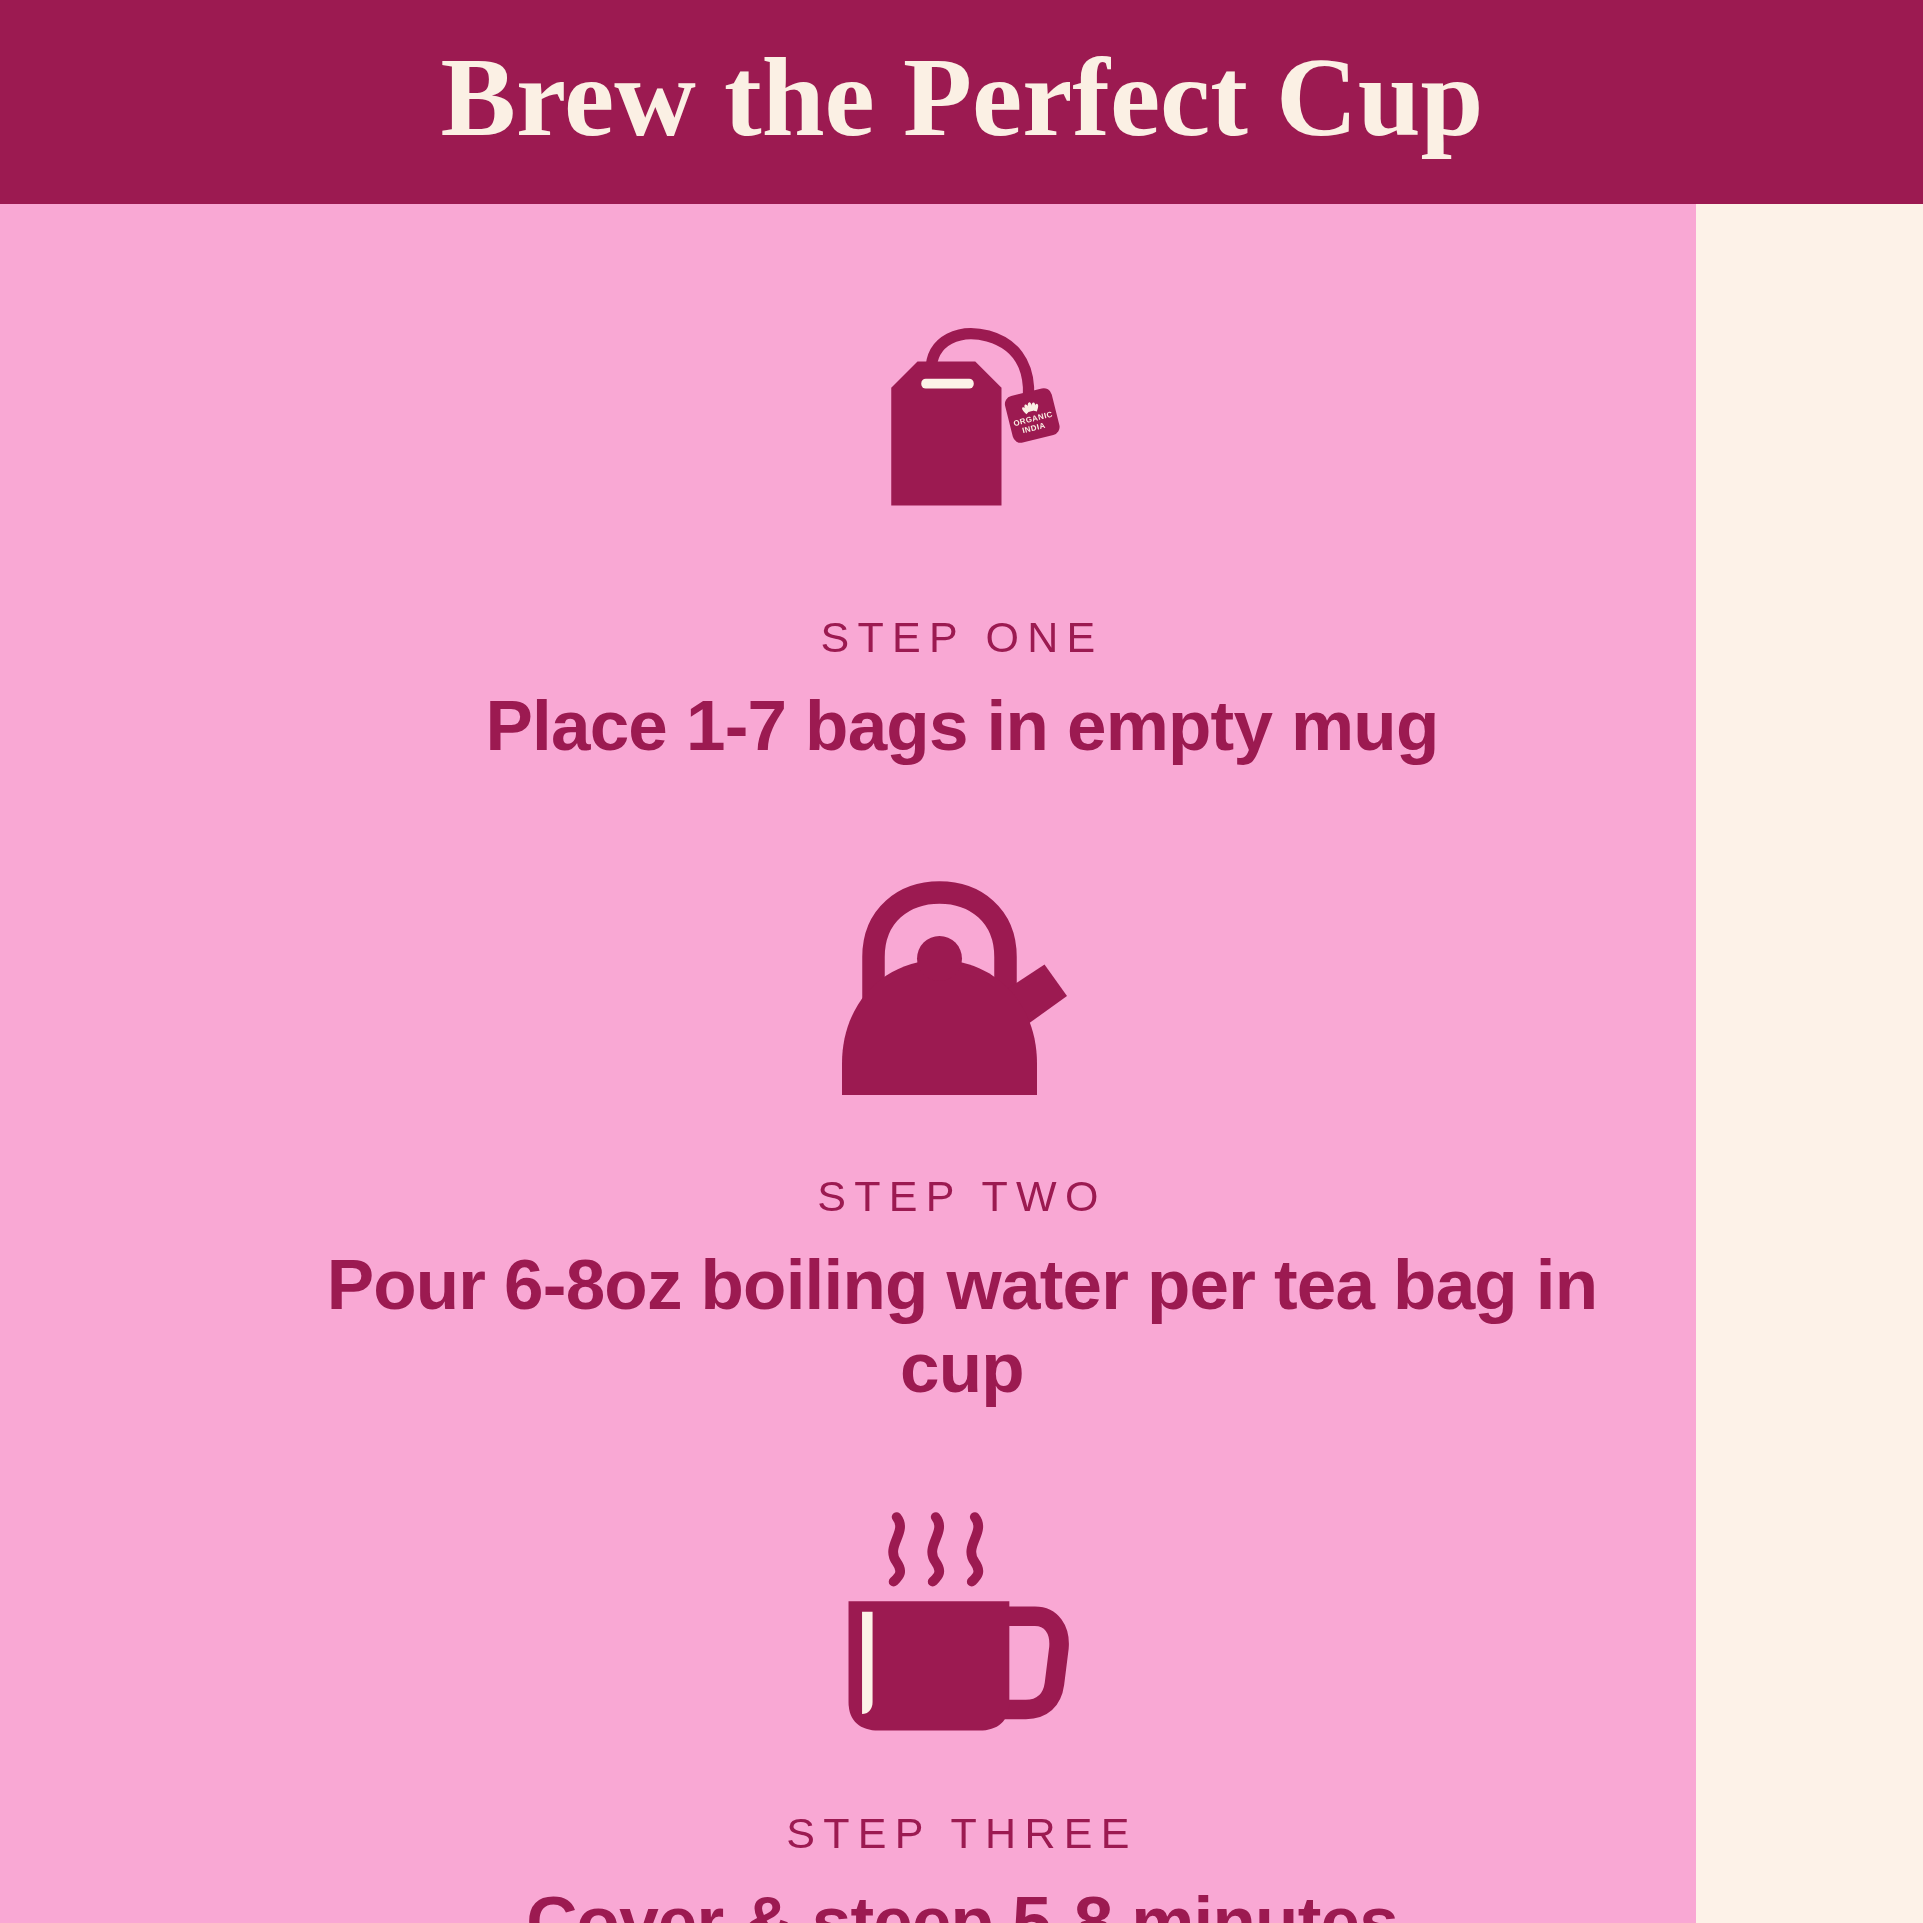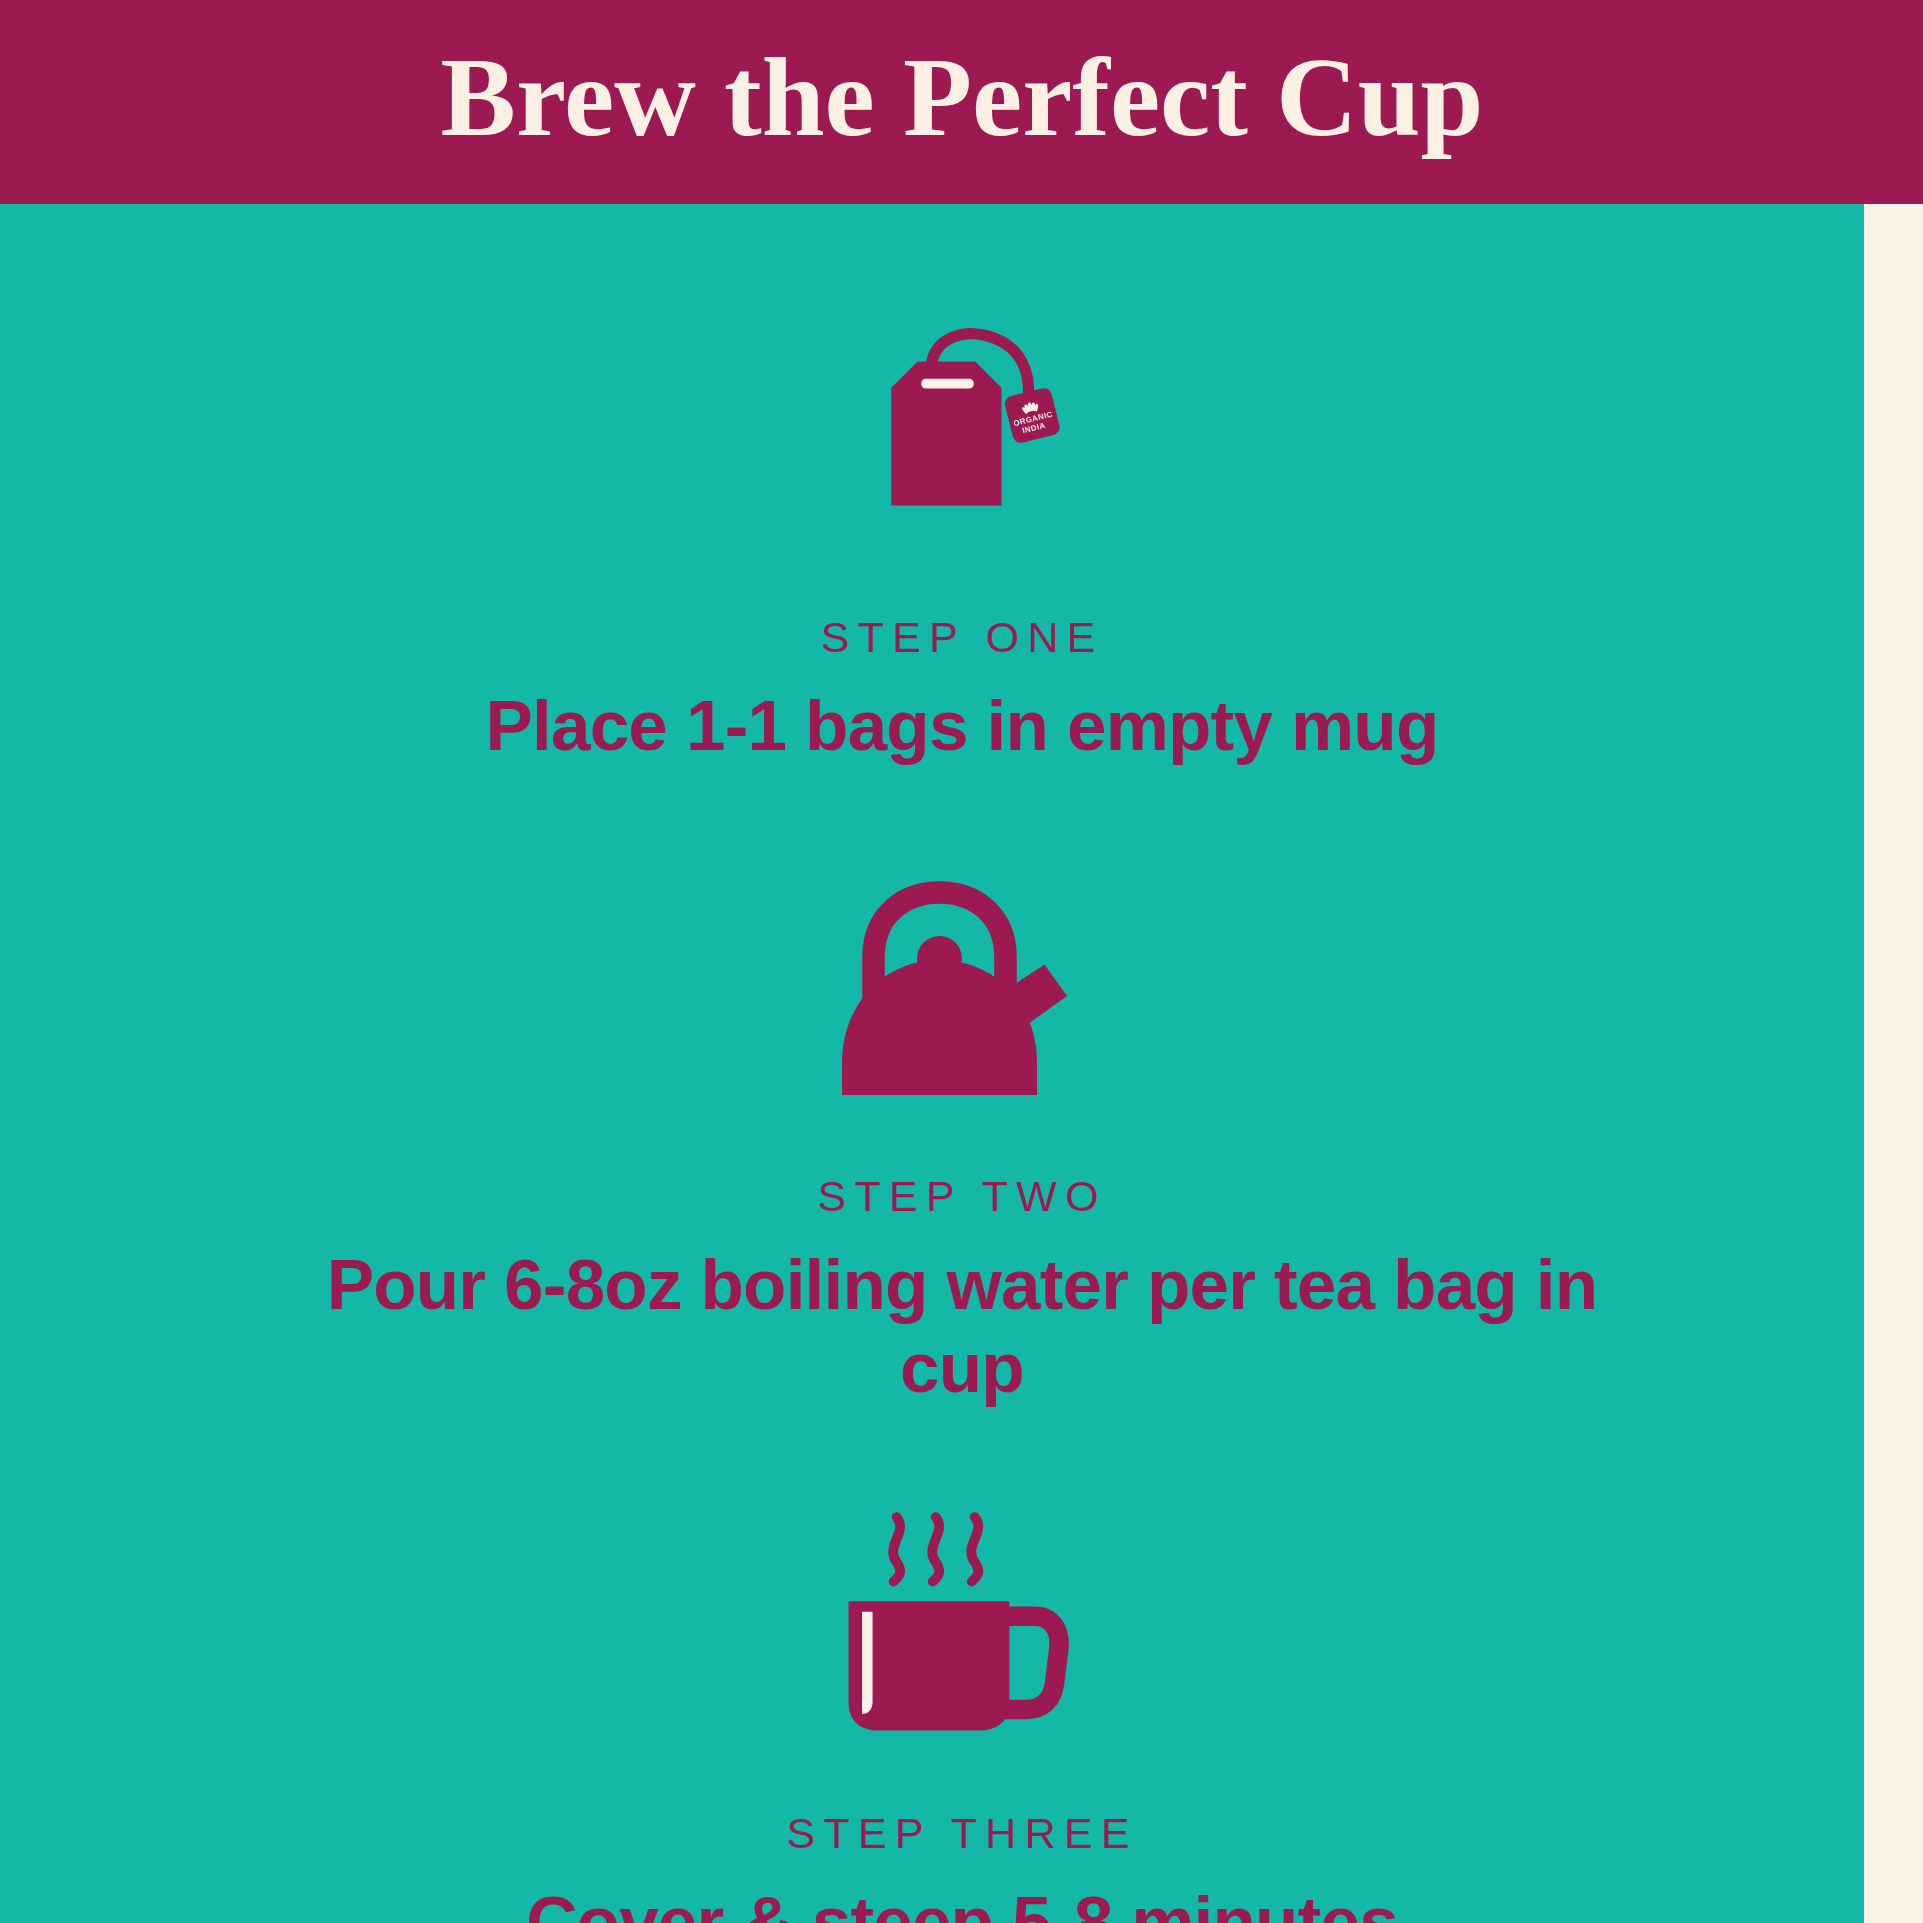--- a/index.html
+++ b/index.html
@@ -10,23 +10,23 @@
   body {
     width: 1924px;
     height: 1924px;
     background: #FDF2E8;
     font-family: "Liberation Sans", sans-serif;
     overflow: hidden;
   }
 
   .page {
     position: relative;
-    width: 1864px;
+    width: 1696px;
     height: 1924px;
-    background: #14b8a6;
+    background: #f9a8d4;
     box-sizing: border-box;
   }
 
   
   .header-band {
     position: absolute;
     left: 0;
     top: 0;
     width: 1924px;
     height: 204px;
@@ -145,21 +145,21 @@
             </g>
 
             <text x="243" y="150" text-anchor="middle" font-family="Liberation Sans, sans-serif" font-size="10.5" font-weight="700" letter-spacing="0.6" fill="#FBF0E4">ORGANIC</text>
             <text x="241" y="162" text-anchor="middle" font-family="Liberation Sans, sans-serif" font-size="10.5" font-weight="700" letter-spacing="0.6" fill="#FBF0E4">INDIA</text>
           </g>
         </svg>
       </span>
 
       <p class="step-label">STEP ONE</p>
 
-      <p class="step-text">Place 1-1 bags in empty mug</p>
+      <p class="step-text">Place 1-7 bags in empty mug</p>
     </div>
 
     <div class="step step-two">
 
       <span class="step-icon">
         <svg width="286" height="225" viewBox="0 0 380 300" xmlns="http://www.w3.org/2000/svg">
 
           <path d="M 72 190 L 72 108 C 72 52, 113 22, 160 22 C 207 22, 248 52, 248 108 L 248 200" fill="none" stroke="#9C1A51" stroke-width="30" stroke-linecap="butt"></path>
 
           <path d="M 236 160 L 300 118 L 330 160 L 266 206 Z" fill="#9C1A51"></path>

